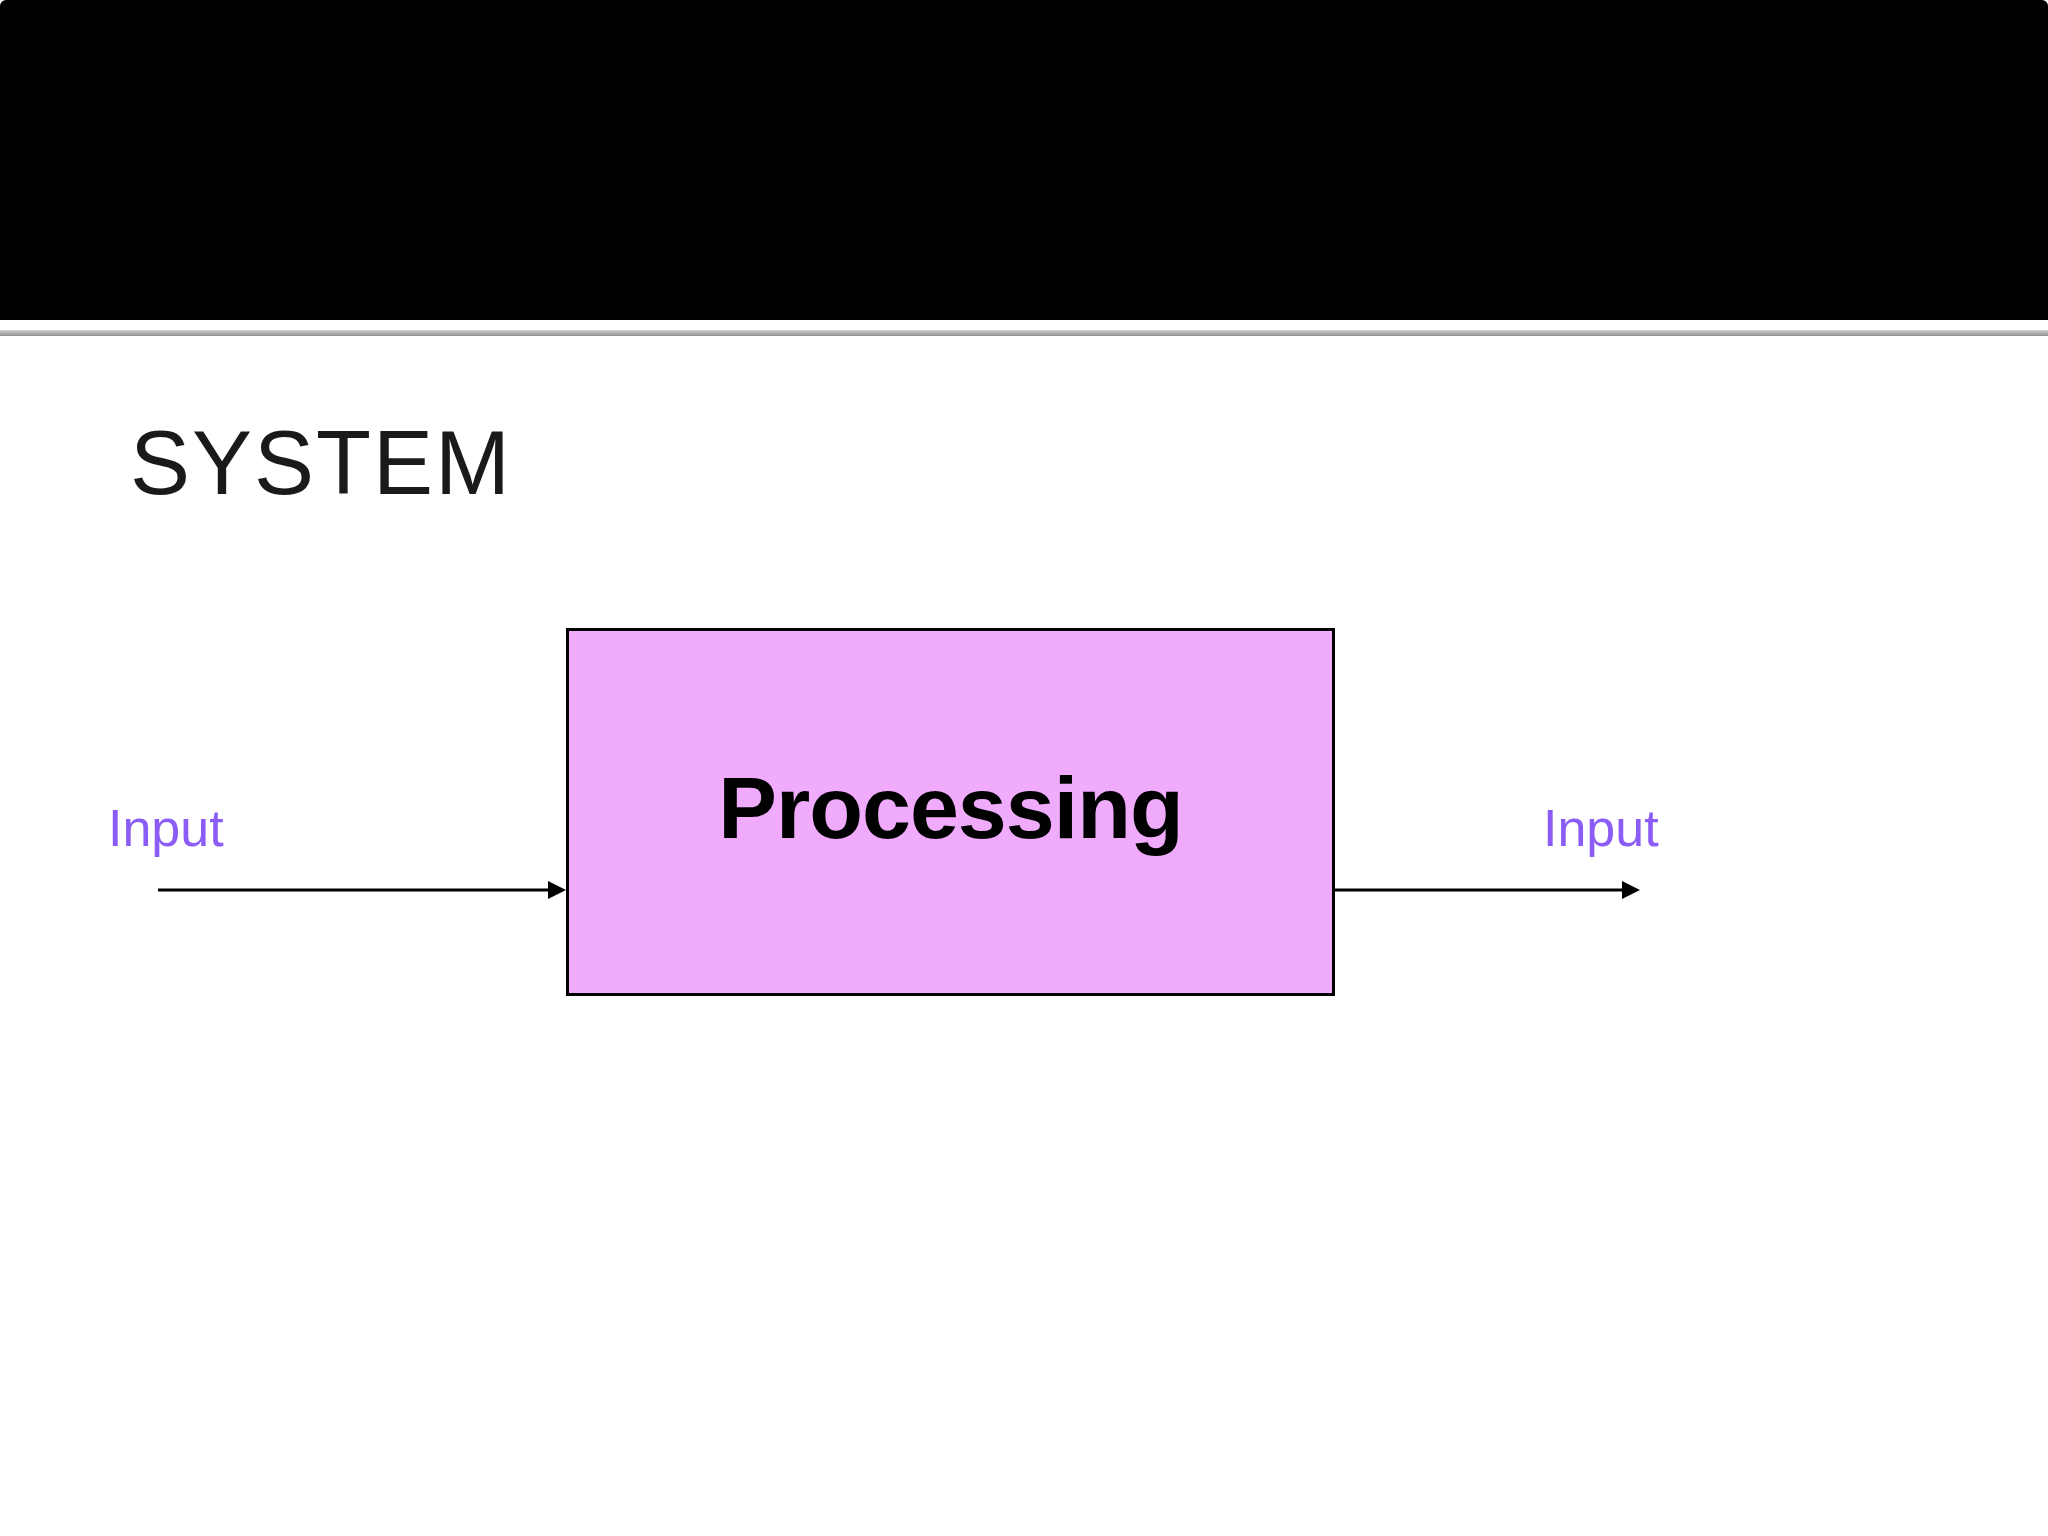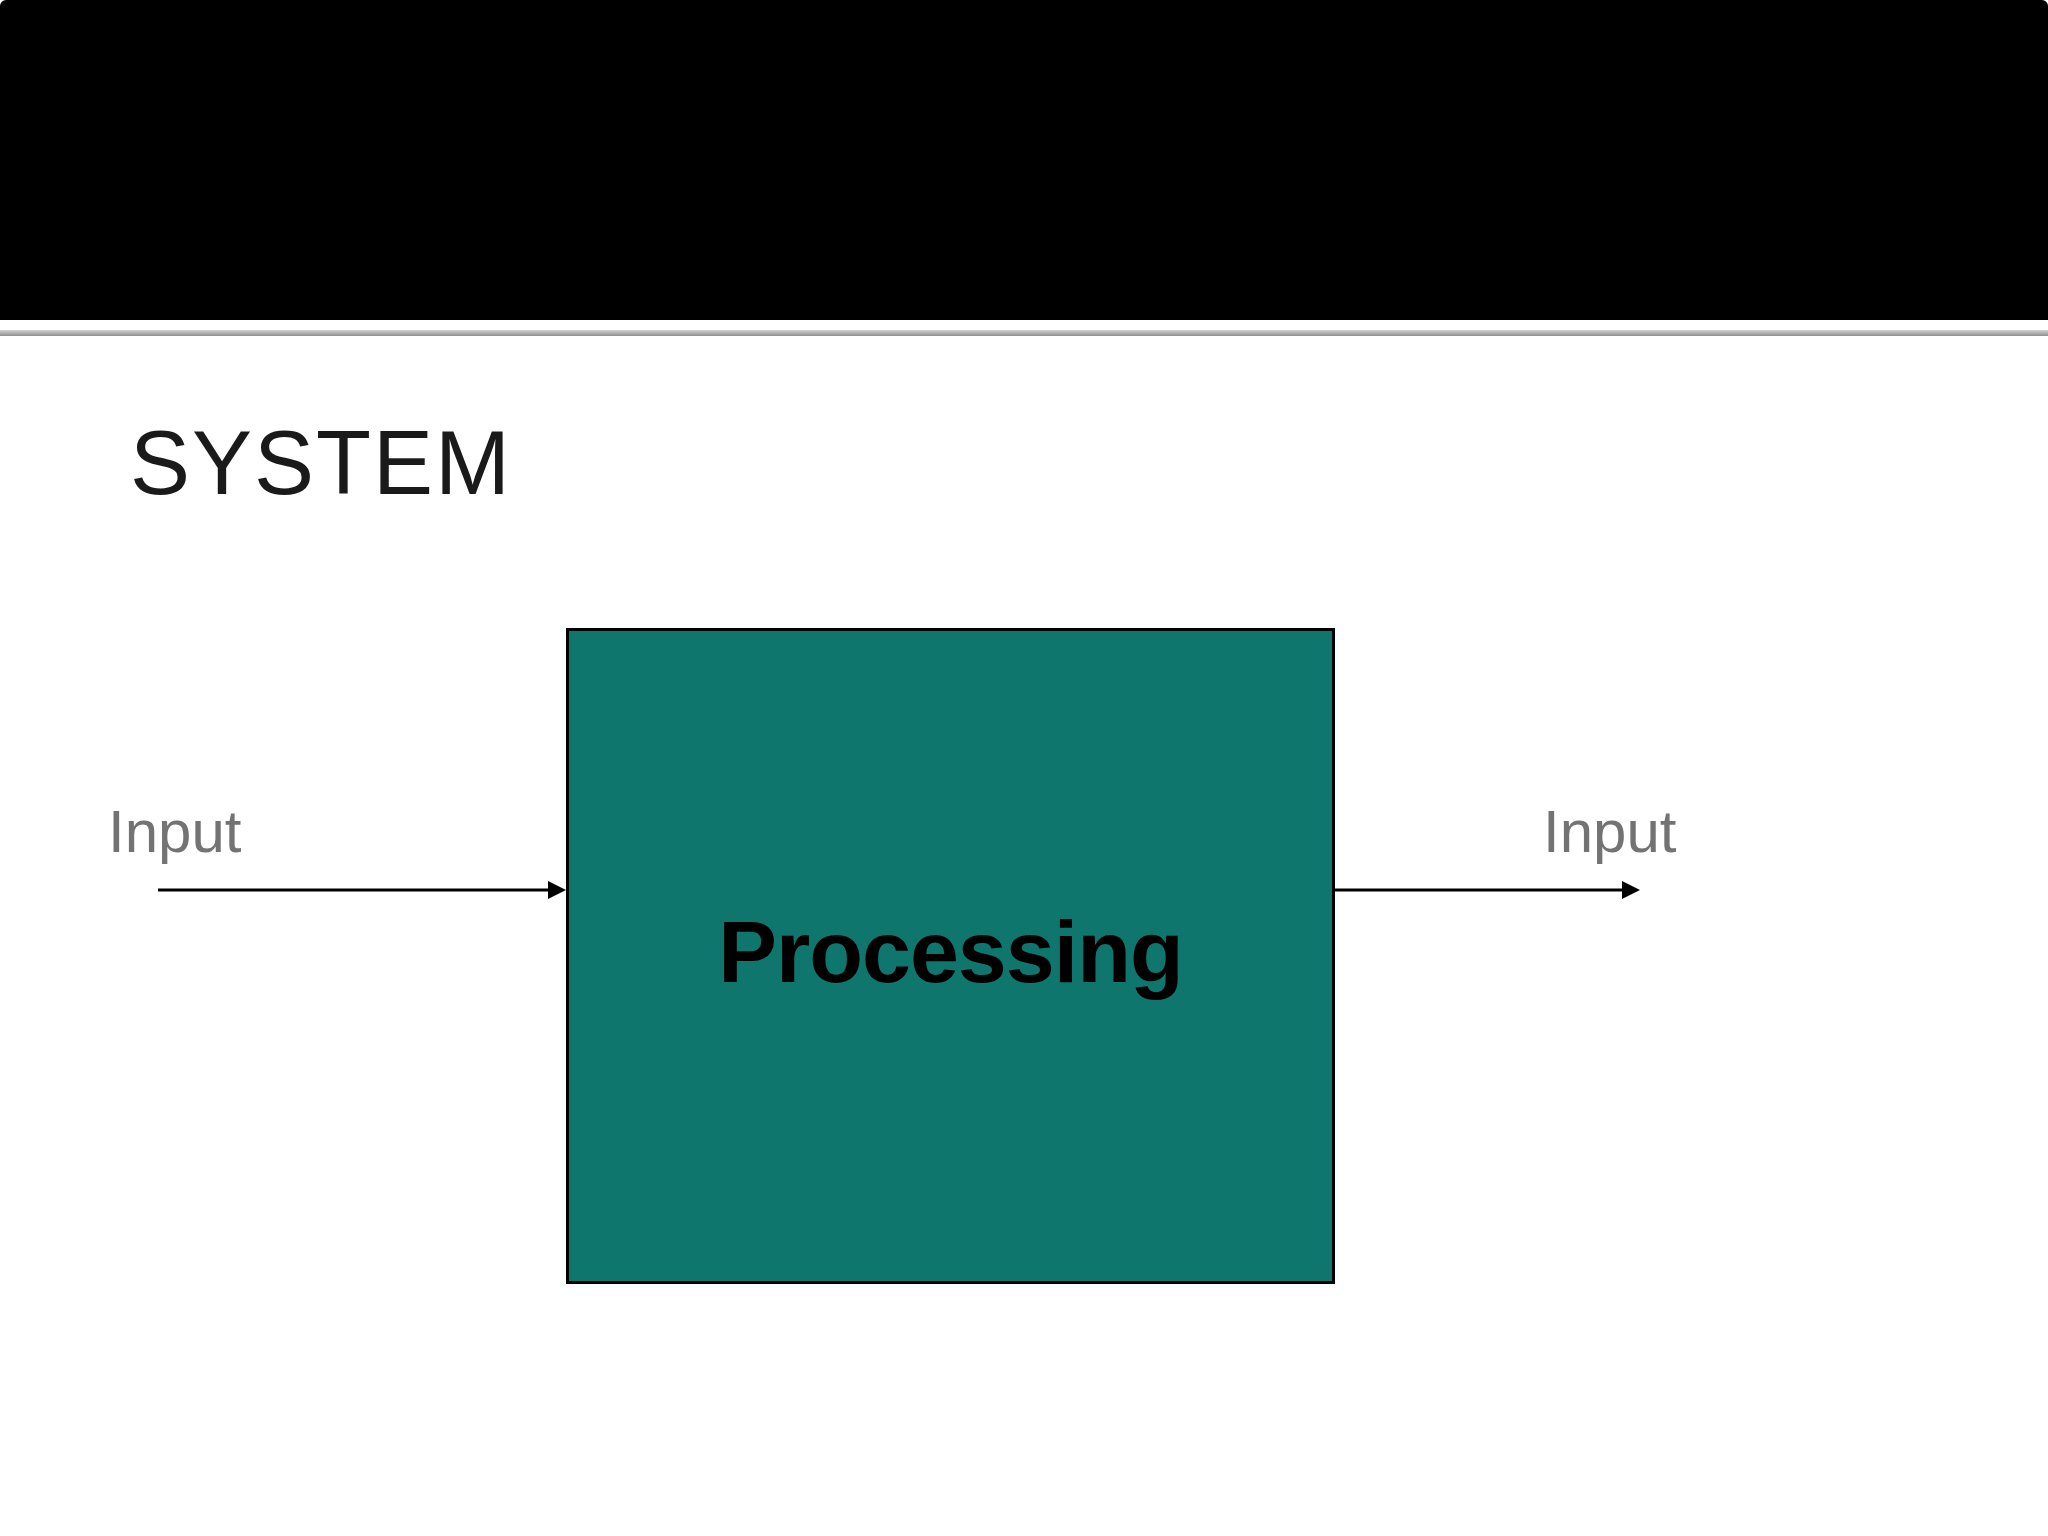--- a/index.html
+++ b/index.html
@@ -39,43 +39,43 @@
     font-weight: 400;
     letter-spacing: 2px;
     line-height: 1;
     color: #1a1a1a;
   }
   .process-box {
     position: absolute;
     left: 566px;
     top: 628px;
     width: 769px;
-    height: 656px;
-    background: #0f766e;
+    height: 368px;
+    background: #f0abfc;
     border: 3px solid #000000;
     box-sizing: border-box;
     display: flex;
     align-items: center;
     justify-content: center;
   }
   .process-label {
     font-size: 88px;
     font-weight: 700;
     letter-spacing: -1px;
     color: #000000;
     line-height: 1;
     transform: translateY(-4px);
   }
   .io-label {
     position: absolute;
     margin: 0;
-    font-size: 60px;
+    font-size: 52px;
     font-weight: 400;
     line-height: 1;
-    color: #737373;
+    color: #8b5cf6;
   }
   .input-label  { left: 108px;  top: 802px; }
   .output-label { left: 1543px; top: 802px; }
   .arrow-layer {
     position: absolute;
     left: 0; top: 0;
     width: 2048px;
     height: 1536px;
     pointer-events: none;
   }

